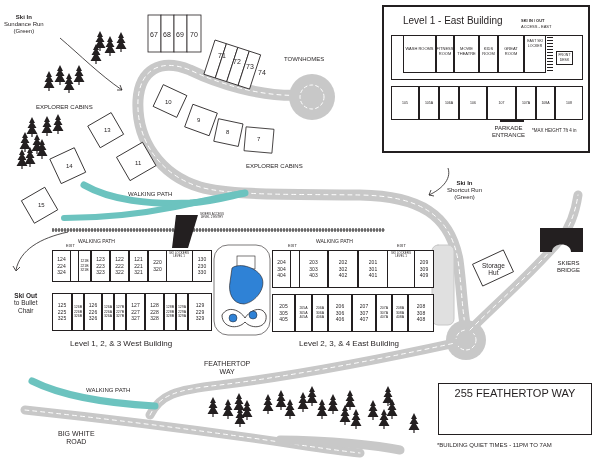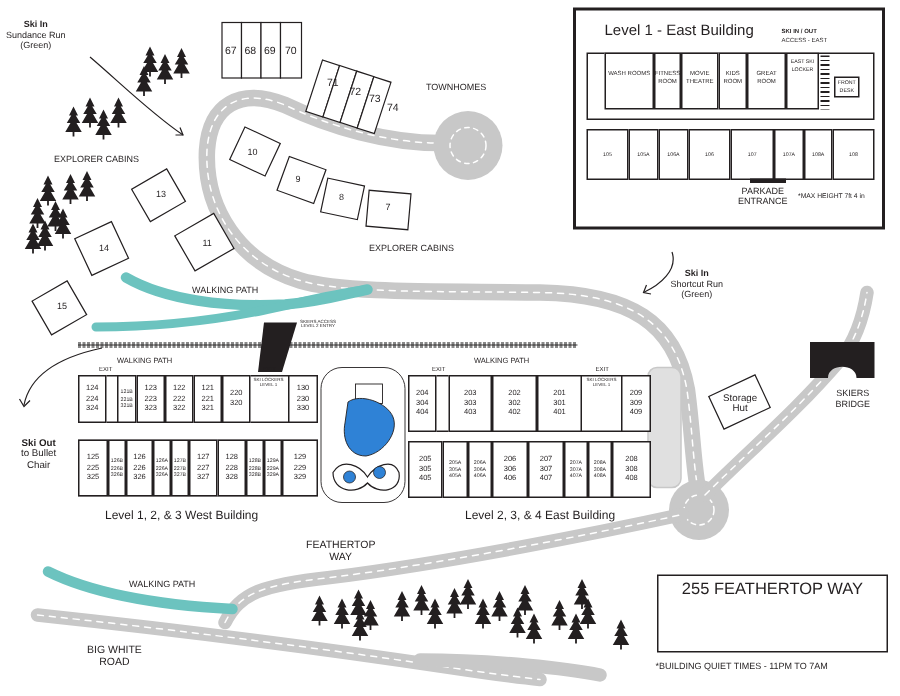--- a/index.html
+++ b/index.html
@@ -253,21 +253,21 @@
 308A
 408A</div>
 <div class="room" style="left:408px;top:294px;width:26px;height:38px;">208
 308
 408</div>
 
 <div class="lbl lbl-sm" style="left:288px;top:244px;font-size:4px;">EXIT</div>
 <div class="lbl lbl-sm" style="left:397px;top:244px;font-size:4px;">EXIT</div>
 <div class="lbl" style="left:390px;top:252px;width:22px;font-size:3px;white-space:normal;">SKI LOCKERS LEVEL 1</div>
 <div class="lbl" style="left:316px;top:239px;font-size:5px;">WALKING PATH</div>
-<div class="lbl lbl-md" style="left:299px;top:339px;font-size:8px;margin-left:11px;">Level 2, 3, &amp; 4 East Building</div>
+<div class="lbl lbl-md" style="left:299px;top:339px;font-size:8px;">Level 2, 3, &amp; 4 East Building</div>
 
 <div class="lbl" style="left:4px;top:14px;">
   <div class="bold">Ski In</div>
   <div>Sundance Run</div>
   <div>(Green)</div>
 </div>
 <div class="lbl" style="left:447px;top:180px;">
   <div class="bold">Ski In</div>
   <div>Shortcut Run</div>
   <div>(Green)</div>

